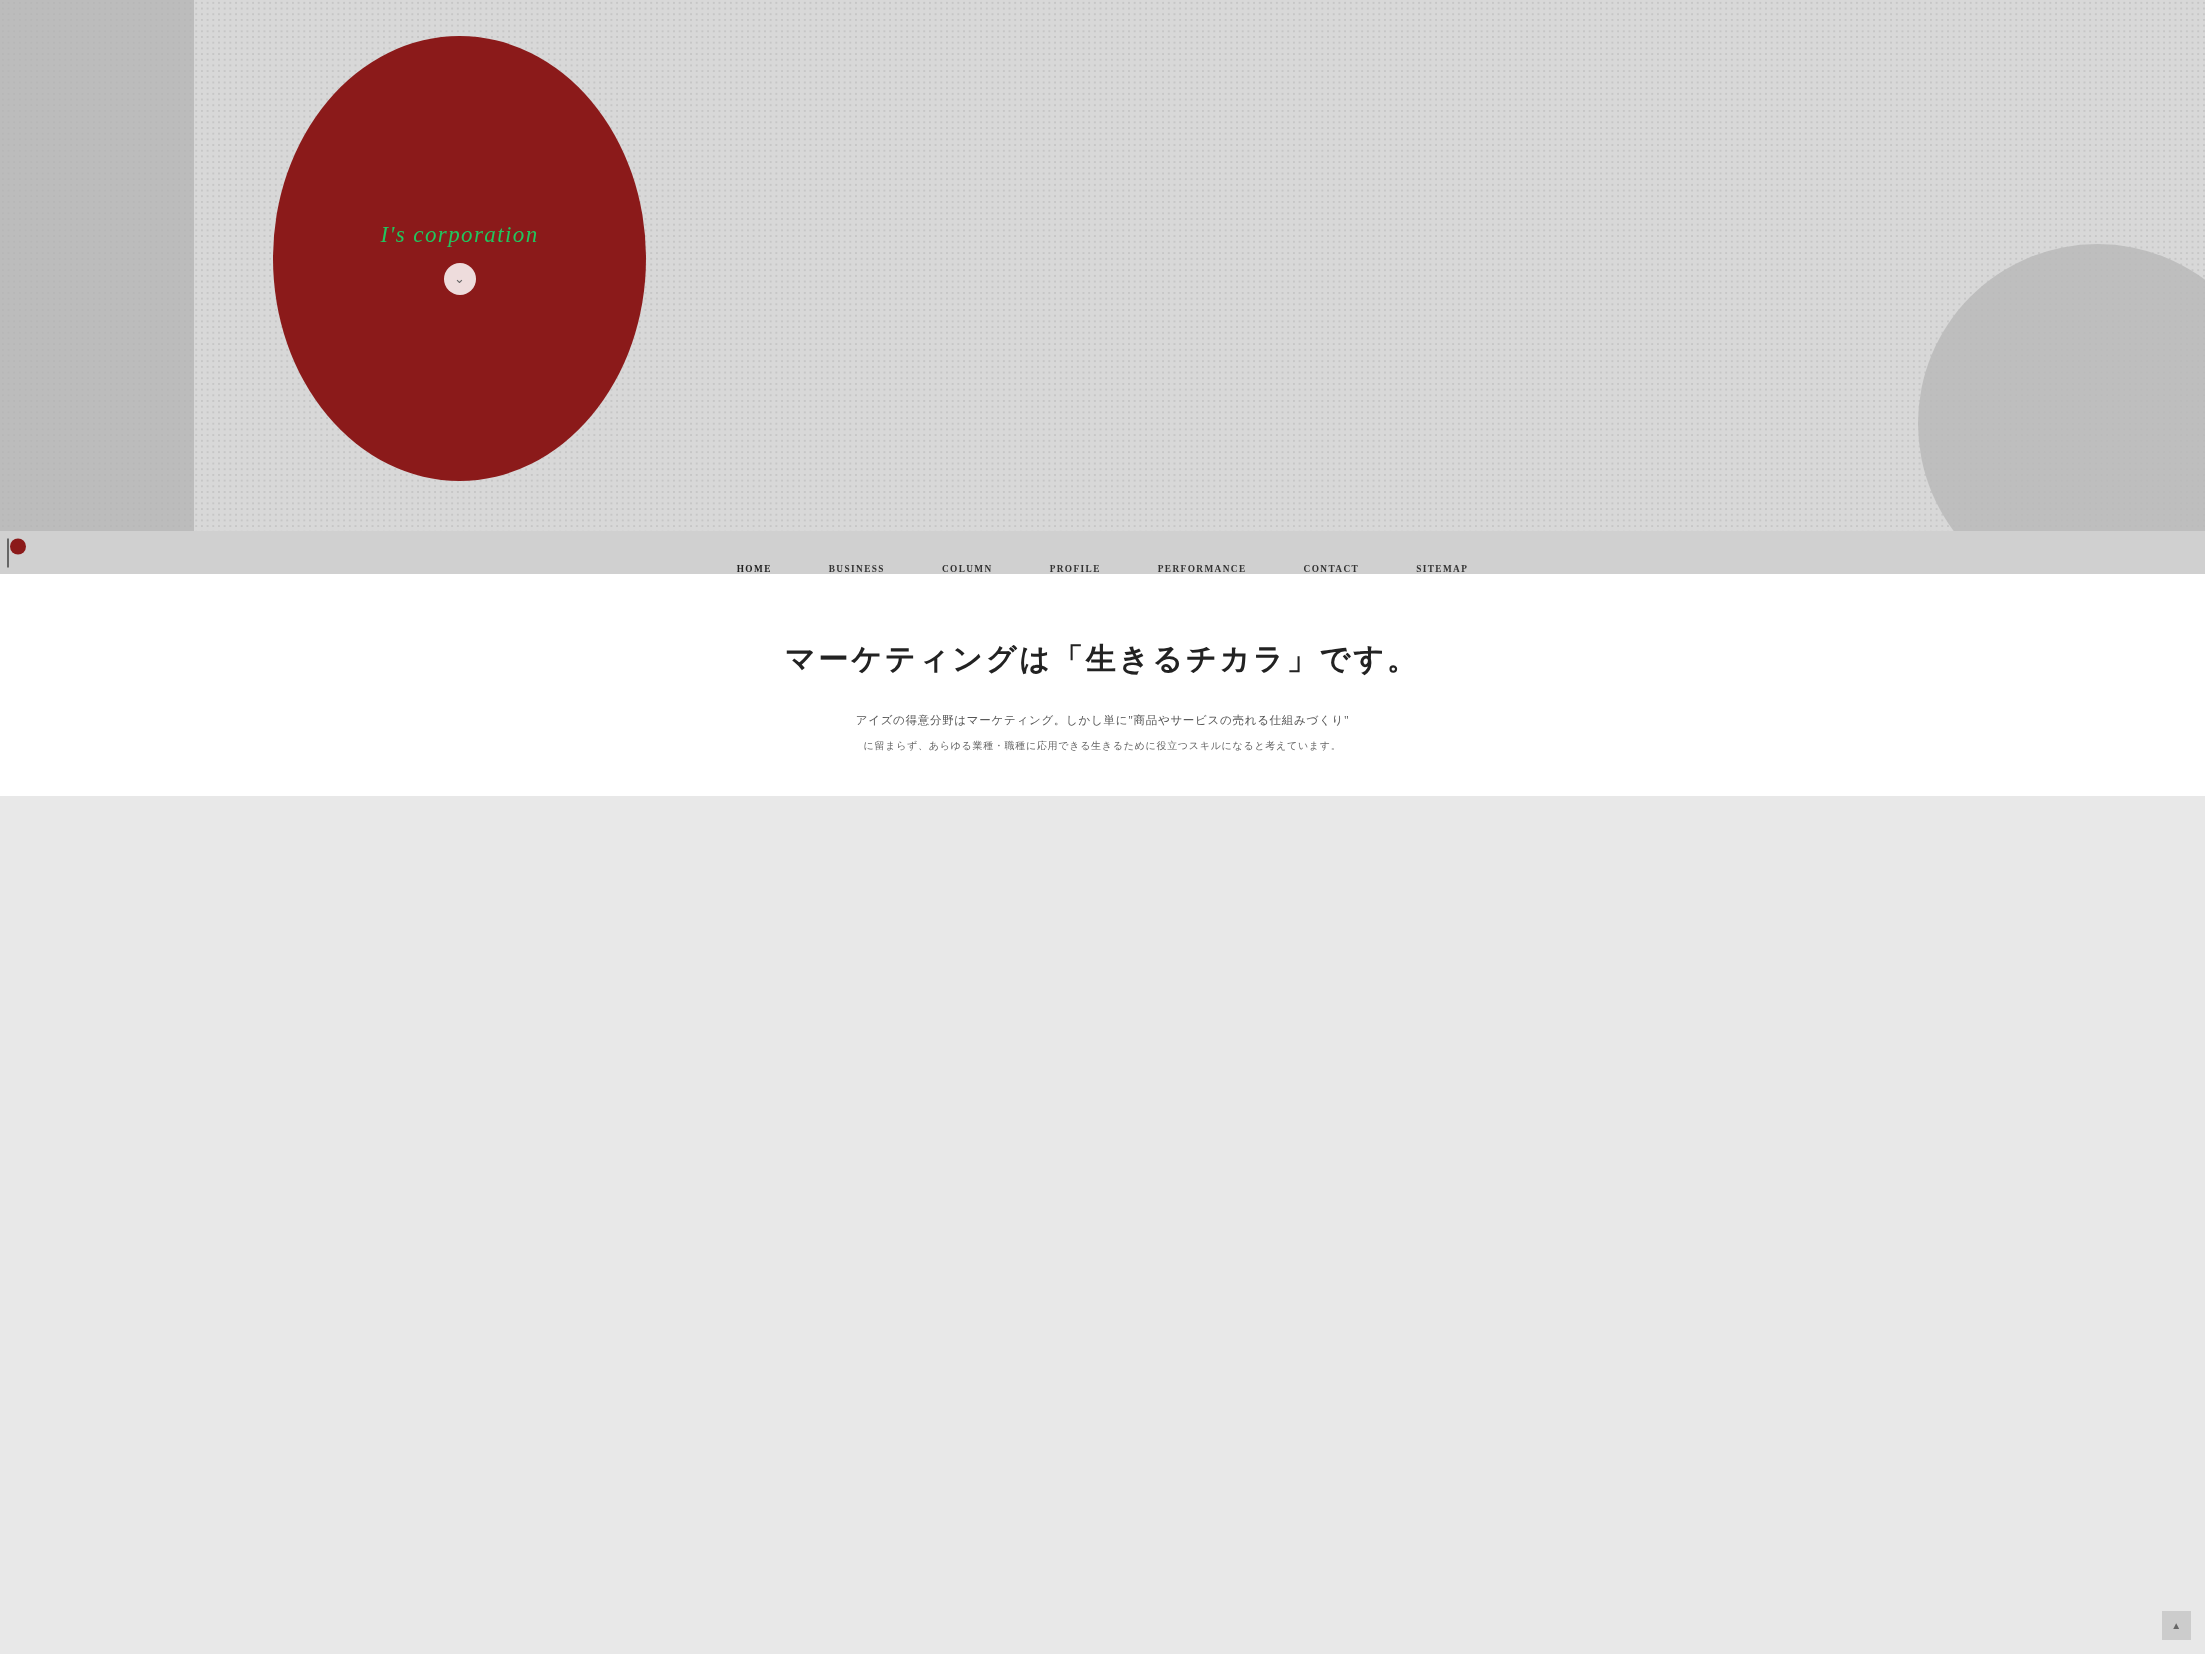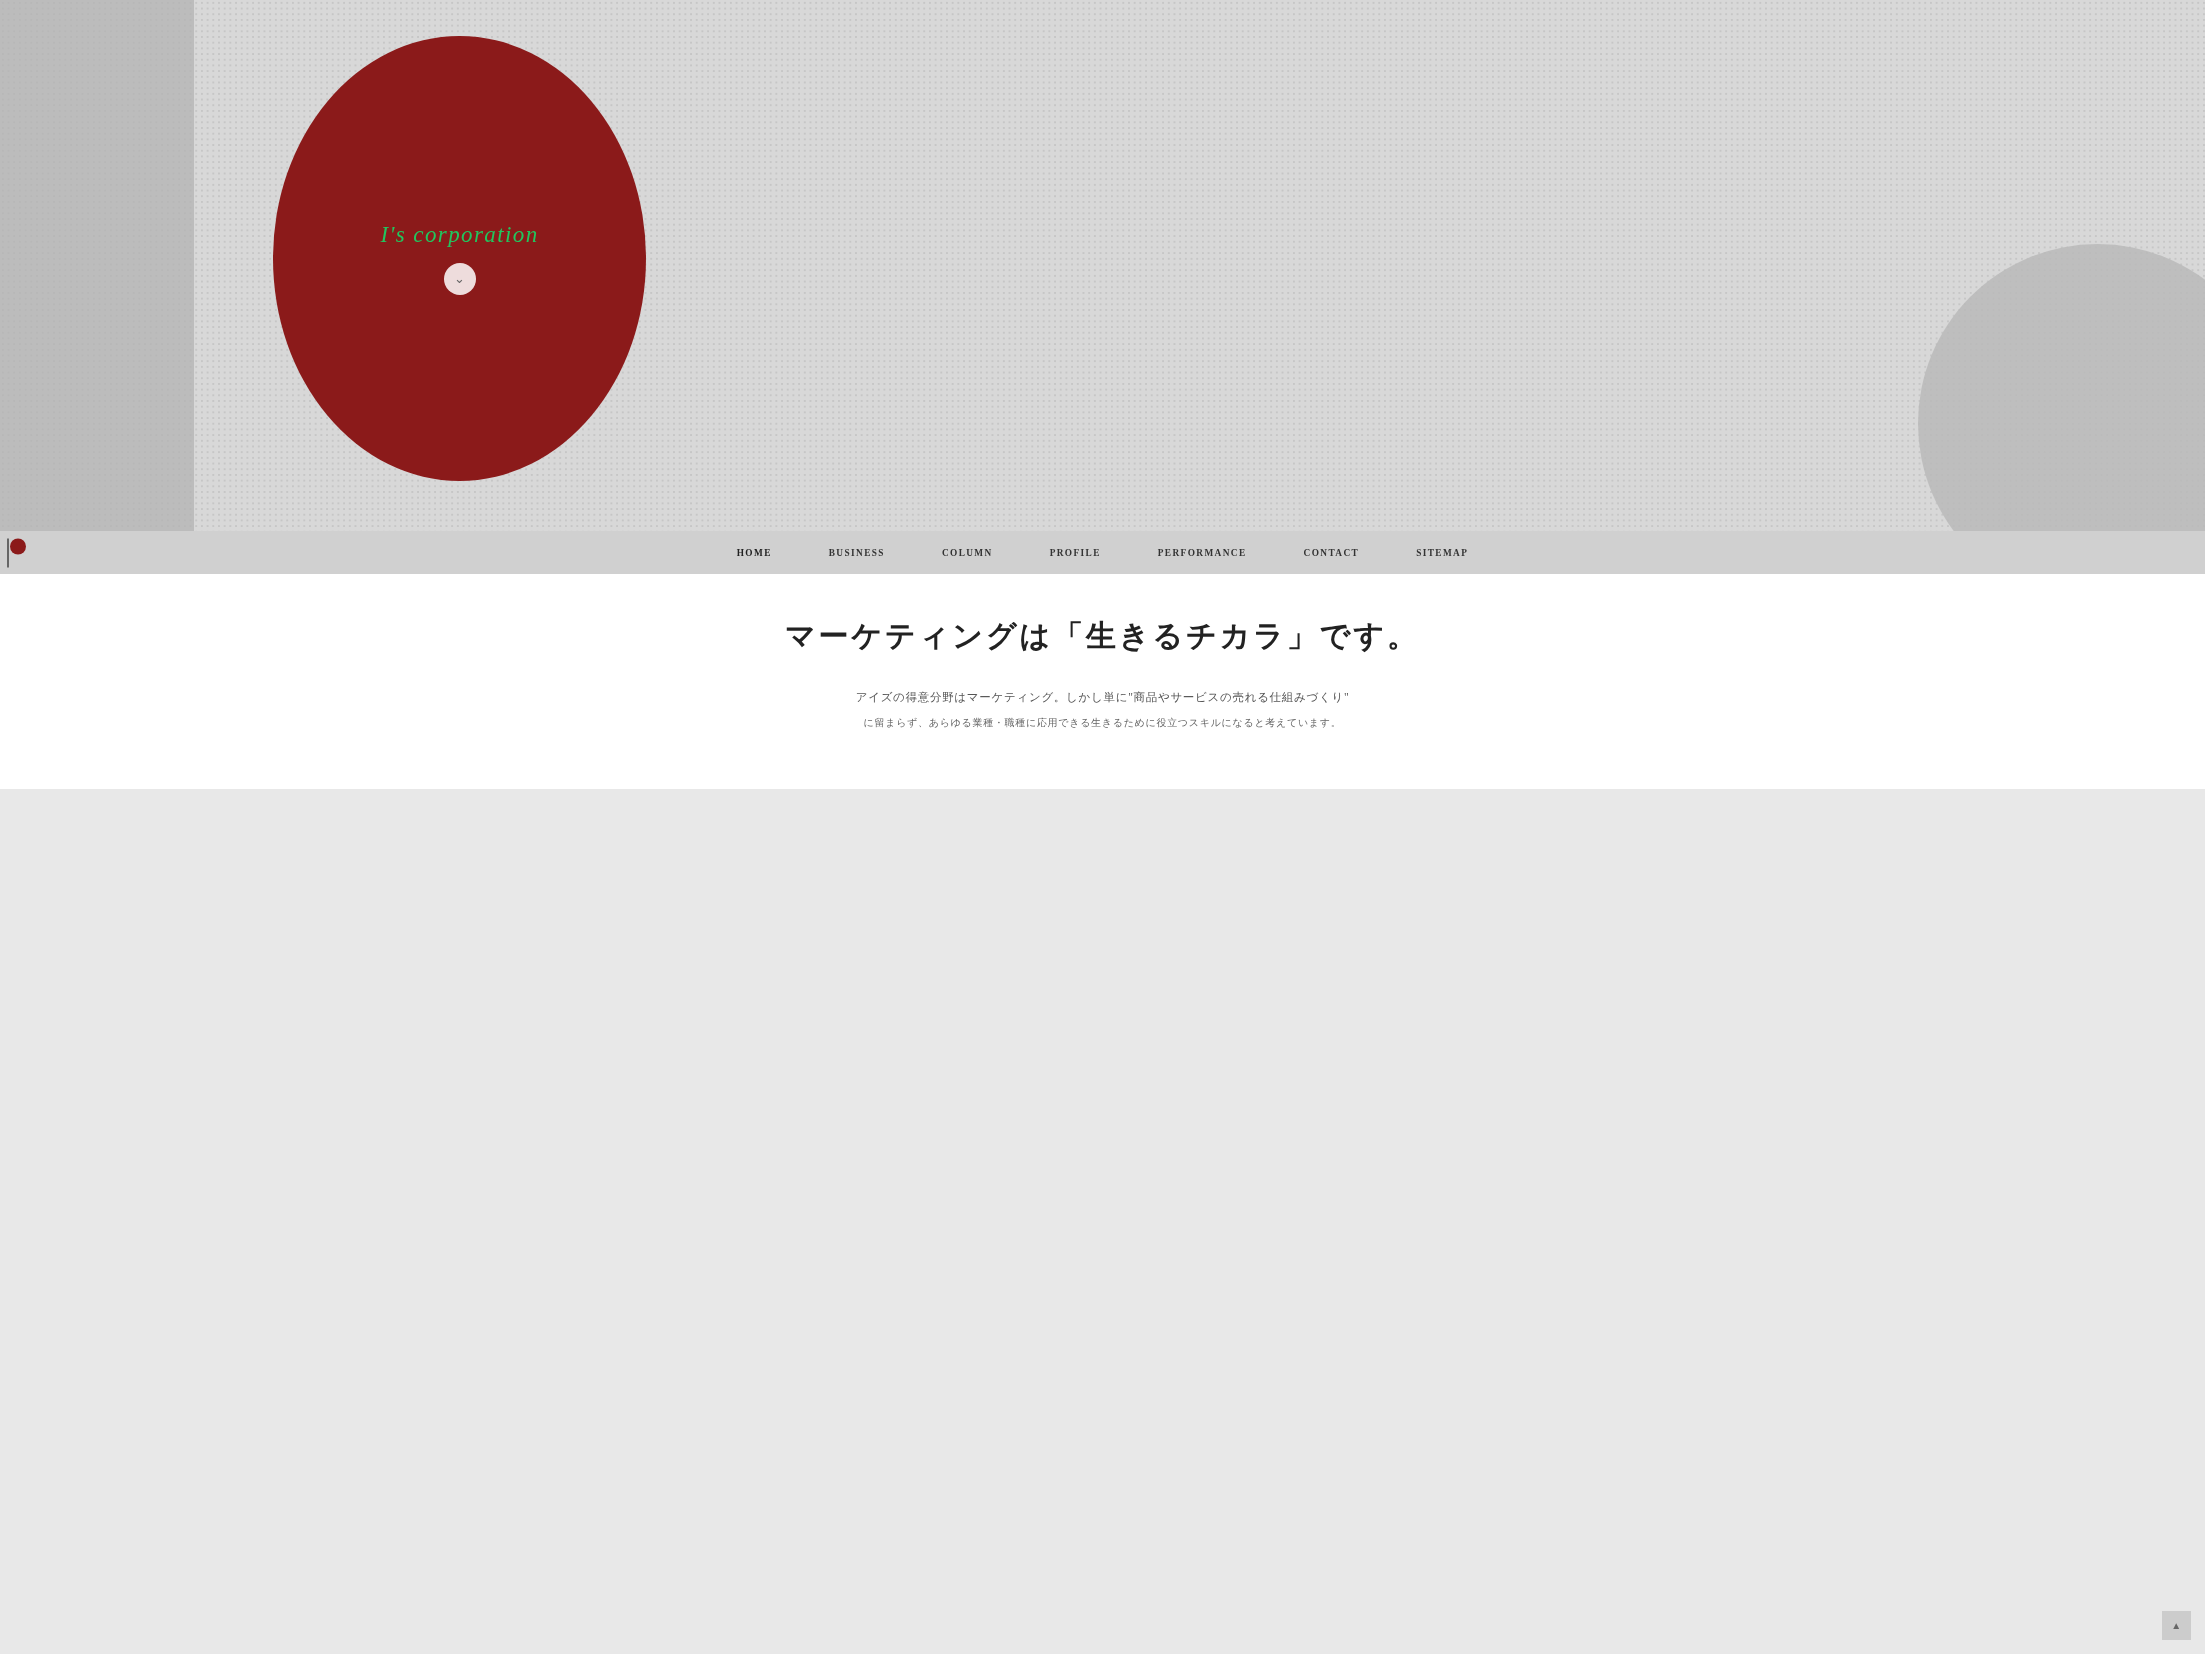--- a/index.html
+++ b/index.html
@@ -96,21 +96,21 @@
       font-size: 13px;
       color: #666;
     }
 
     
     .navbar {
       width: 100%;
       height: 43px;
       background: #d0d0d0;
       display: flex;
-      align-items: center;
+      align-items: flex-end;
       justify-content: center;
       position: relative;
       z-index: 10;
     }
 
     .nav-logo {
       position: absolute;
       left: 7.2px;
       top: 50%;
       transform: translateY(-50%);
@@ -153,21 +153,21 @@
     }
 
     .nav-item.active {
       color: #222;
       font-weight: 900;
     }
 
     
     .content-section {
       background: #ffffff;
-      padding: 42px 29px 43px;
+      padding: 65px 29px 43px;
       min-height: 215px;
     }
 
     .content-main-title {
       text-align: center;
       font-size: 30px;
       font-family: 'Hiragino Mincho Pro', 'Yu Mincho', serif;
       color: #222;
       margin-bottom: 29px;
       letter-spacing: 2.9px;

